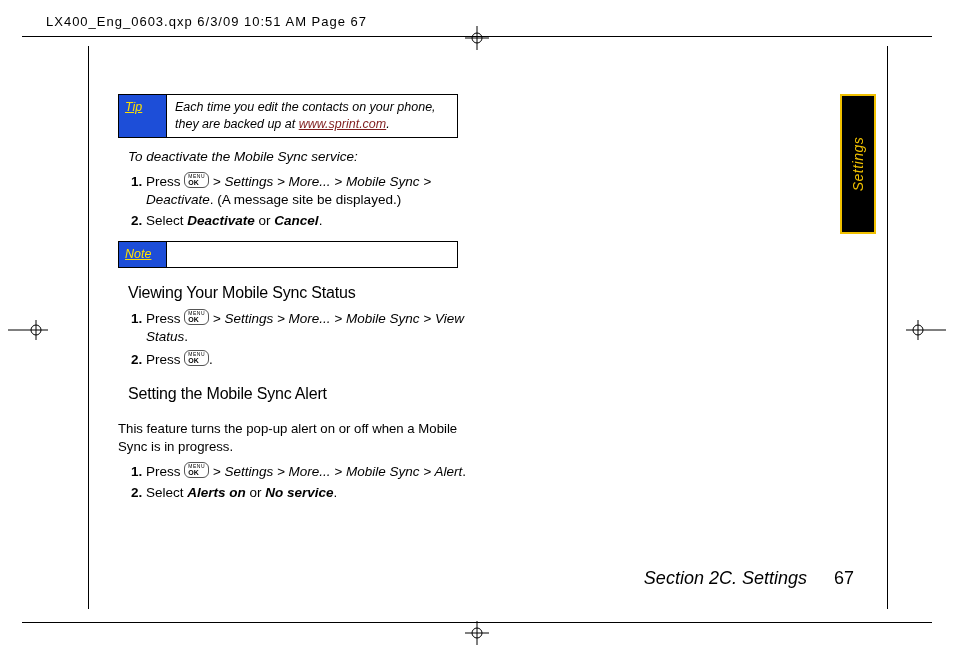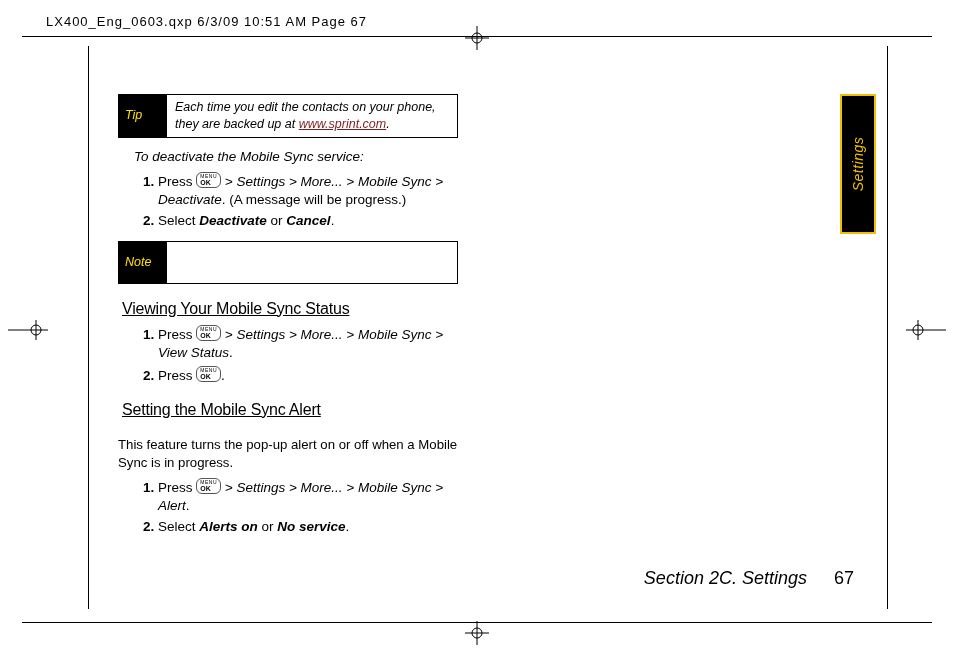--- a/index.html
+++ b/index.html
@@ -64,42 +64,43 @@
     line-height: 1.35;
   }
   .tip-box, .note-box {
     border: 1px solid #000;
     width: 340px;
     display: flex;
     font-size: 12.5px;
     margin-bottom: 10px;
   }
   .tip-label, .note-label {
-    background: #000000;
+    background: #1d4ed8;
     color: #ffe000;
     font-style: italic;
     width: 48px;
     flex: 0 0 48px;
-    padding: 12px 6px;
+    padding: 4px 6px;
     border-right: 1px solid #000;
+    text-decoration: underline;
   }
   .tip-body, .note-body {
     padding: 4px 8px;
     font-style: italic;
     flex: 1;
   }
   .tip-body a { text-decoration: underline; color: #7f1d1d; }
   .lead-italic {
     font-style: italic;
-    margin: 8px 0 6px 16px;
+    margin: 8px 0 6px 10px;
     font-size: 13.5px;
   }
   ol.steps {
     list-style: decimal;
-    margin: 0 0 10px 40px;
+    margin: 0 0 10px 28px;
   }
   ol.steps li { margin: 3px 0; }
   ol.steps li::marker { font-weight: bold; }
   .okbtn {
     display: inline-block;
     border: 1px solid #555;
     border-radius: 6px;
     font-size: 8px;
     line-height: 7px;
     padding: 1px 3px;
@@ -107,23 +108,22 @@
     font-style: normal;
     font-family: Arial, sans-serif;
   }
   .okbtn .top { display:block; font-size:5px; line-height:5px; letter-spacing:0.5px; }
   .okbtn .bot { display:block; font-size:7px; line-height:7px; font-weight:bold; }
   em.path { font-style: italic; font-weight: normal; }
   em.bold { font-weight: 600; }
   h2.section {
     font-size: 16px;
     font-weight: normal;
-    margin: 14px 0 6px 4px;
+    margin: 14px 0 6px 10px;
     letter-spacing: -0.2px;
-    text-decoration: underline;
   }
   .body-text { margin: 16px 0 6px 0; font-size: 13.2px; }
   .side-tab {
     position: absolute;
     right: 78px;
     top: 94px;
     width: 36px;
     height: 140px;
     background: #000;
     border: 2px solid #f0c000;
@@ -198,21 +198,21 @@
     <div class="tip-label">Tip</div>
     <div class="tip-body">
       <span>Each time you edit the contacts on your phone, they are backed up at </span><a href="#">www.sprint.com</a><span>.</span>
     </div>
   </div>
 
   <div class="lead-italic">To deactivate the Mobile Sync service:</div>
   <ol class="steps">
     <li>
       <span>Press </span><span class="okbtn"><span class="top">MENU</span><span class="bot">OK</span></span>
-      <em class="path">&gt; Settings &gt; More... &gt; Mobile Sync &gt; Deactivate</em><span>. (A message will be progress.)</span>
+      <em class="path">&gt; Settings &gt; More... &gt; Mobile Sync &gt; Deactivate</em><span>. (A message site be displayed.)</span>
     </li>
     <li>
       <span>Select </span><em class="bold">Deactivate</em><span> or </span><em class="bold">Cancel</em><span>.</span>
     </li>
   </ol>
 
   <div class="note-box">
     <div class="note-label">Note</div>
   </div>
 

